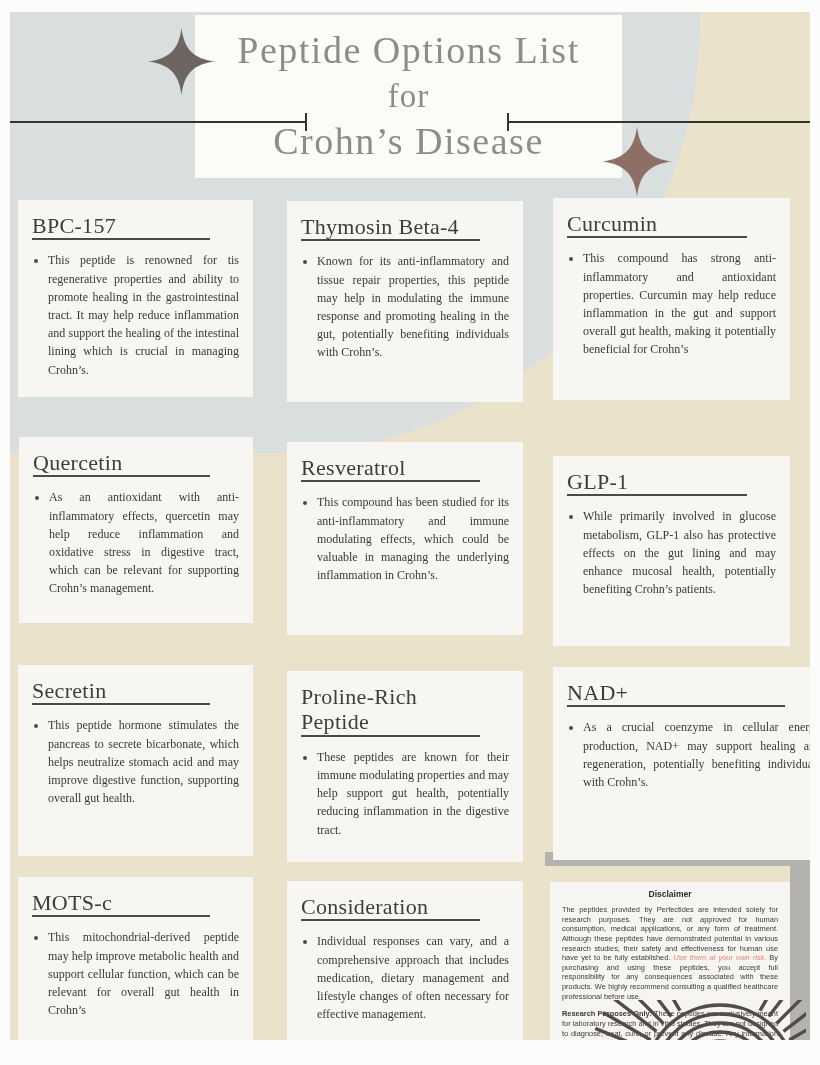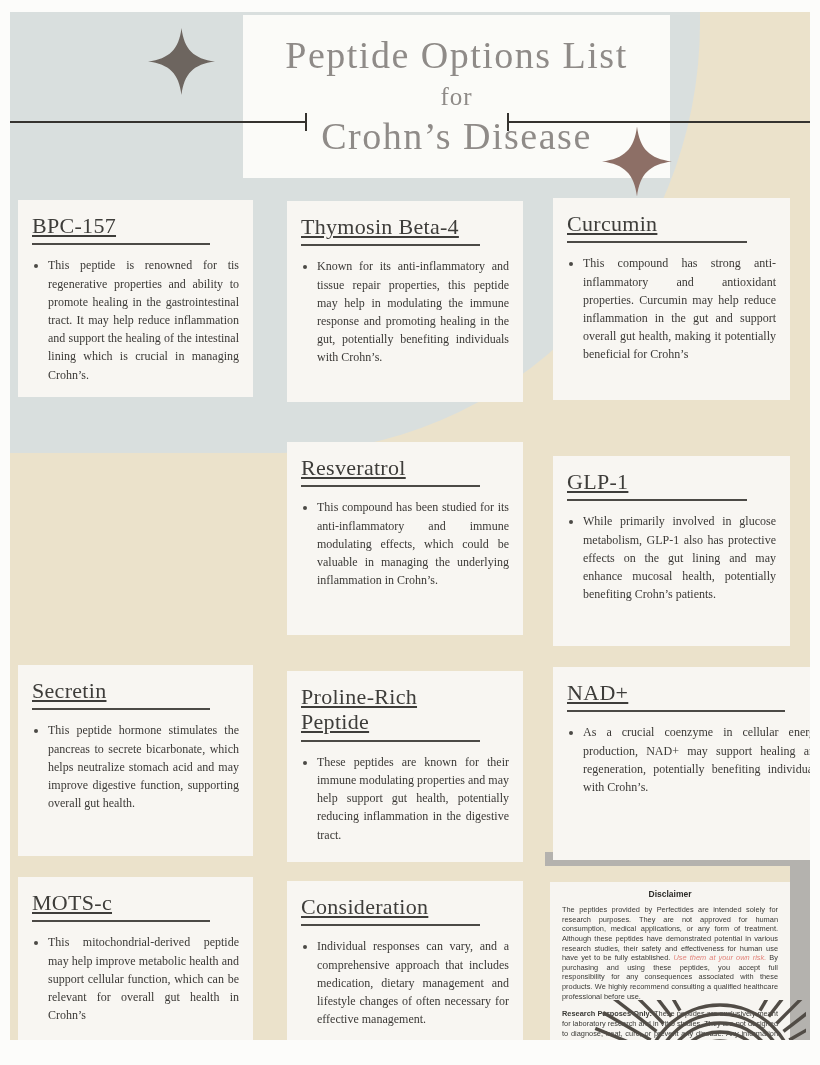--- a/index.html
+++ b/index.html
@@ -8,35 +8,35 @@
   .canvas{position:absolute;left:10px;top:12px;width:800px;height:1028px;
           background:var(--beige,#ebe2cb);overflow:hidden;}
   .bluegray{position:absolute;left:0;top:0;width:690px;height:441px;
             background:var(--bluegray,#d9dfde);border-bottom-right-radius:420px 430px;z-index:1;}
   .gray-strip{position:absolute;left:780px;top:738px;width:20px;height:290px;
               background:var(--gray,#b4b2ae);z-index:1;}
   .gray-band{position:absolute;left:535px;top:840px;width:265px;height:14px;
              background:var(--gray,#b4b2ae);z-index:1;}
   .title-box{position:absolute;left:185px;top:3px;width:427px;height:163px;
              background:#fbfbf8;z-index:2;display:flex;flex-direction:column;
-             align-items:center;justify-content:center;margin-left:48px;}
+             align-items:center;justify-content:center;}
   .title-box .t1,.title-box .t3{font-size:38px;color:var(--titlegray,#8f8b88);letter-spacing:1.5px;line-height:1.3;}
-  .title-box .t2{font-size:25px;color:var(--titlegray,#8f8b88);letter-spacing:1px;line-height:1.25;z-index:4;}
+  .title-box .t2{font-size:33px;color:var(--titlegray,#8f8b88);letter-spacing:1px;line-height:1.25;z-index:4;}
   .hline{position:absolute;top:109px;height:1.8px;background:#35332f;z-index:3;}
   .hline.seg1{left:-10px;width:307px;}
   .hline.seg2{left:498px;width:322px;}
   .tick{position:absolute;top:101px;width:1.8px;height:18px;background:#35332f;z-index:3;}
   .tick.t1{left:295px;}
   .tick.t2{left:497px;}
   .star{position:absolute;z-index:5;}
   .star.left{left:138px;top:8px;width:67px;height:83px;}
   .star.right{left:592px;top:111px;width:70px;height:77px;}
   .card{position:absolute;background:#f8f6f2;z-index:3;padding:13px 14px 10px 14px;box-sizing:border-box;}
   .card h2{margin:0;font-size:22px;font-weight:normal;color:#3e3d3a;letter-spacing:.3px;
-           border-bottom:2.5px solid #4c4a46;width:86%;padding-bottom:5px;line-height:1.15;text-decoration:underline;}
+           border-bottom:2.5px solid #4c4a46;width:86%;line-height:1.15;}
   .card ul{margin:11px 0 0 0;padding-left:16px;}
   .card li{font-size:12px;line-height:1.52;color:#3b3936;text-align:justify;}
   .card li::marker{color:#4c4a46;}
   .c0{left:8px;top:188px;width:235px;height:197px;}
   .c1{left:277px;top:189px;width:236px;height:201px;}
   .c2{left:543px;top:186px;width:237px;height:202px;}
   .c3{left:9px;top:425px;width:234px;height:186px;}
   .c4{left:277px;top:430px;width:236px;height:193px;}
   .c5{left:543px;top:427px;width:237px;height:190px;margin-top:17px;}
   .c6{left:8px;top:653px;width:235px;height:191px;}
@@ -89,20 +89,26 @@
     <div class="card c1">
       <h2>Thymosin Beta-4</h2>
       <ul>
           <li>Known for its anti-inflammatory and tissue repair properties, this peptide may help in modulating the immune response and promoting healing in the gut, potentially benefiting individuals with Crohn’s.</li>
         </ul>
     </div>
     <div class="card c2">
       <h2>Curcumin</h2>
       <ul>
           <li>This compound has strong anti-inflammatory and antioxidant properties. Curcumin may help reduce inflammation in the gut and support overall gut health, making it potentially beneficial for Crohn’s</li>
+        </ul>
+    </div>
+    <div class="card c3">
+      <h2>Quercetin</h2>
+      <ul>
+          <li>As an antioxidant with anti-inflammatory effects, quercetin may help reduce inflammation and oxidative stress in digestive tract, which can be relevant for supporting Crohn’s management.</li>
         </ul>
     </div>
     <div class="card c4">
       <h2>Resveratrol</h2>
       <ul>
           <li>This compound has been studied for its anti-inflammatory and immune modulating effects, which could be valuable in managing the underlying inflammation in Crohn’s.</li>
         </ul>
     </div>
     <div class="card c5">
       <h2>GLP-1</h2>

